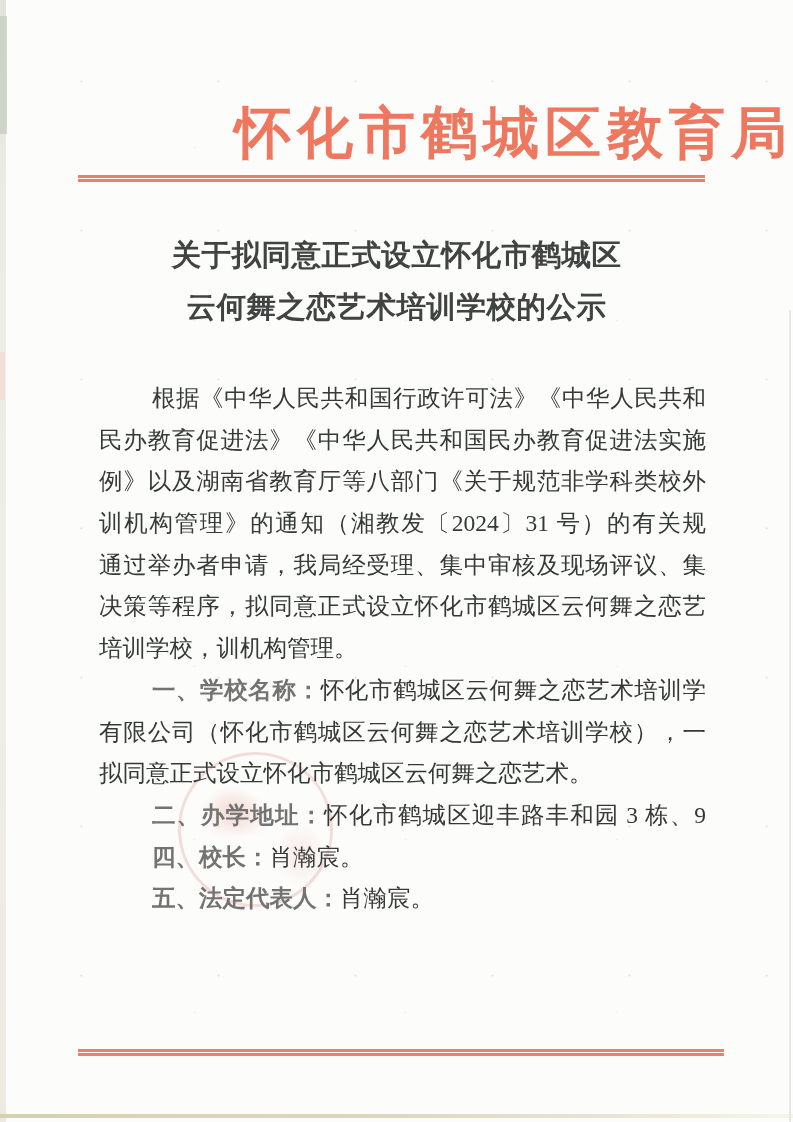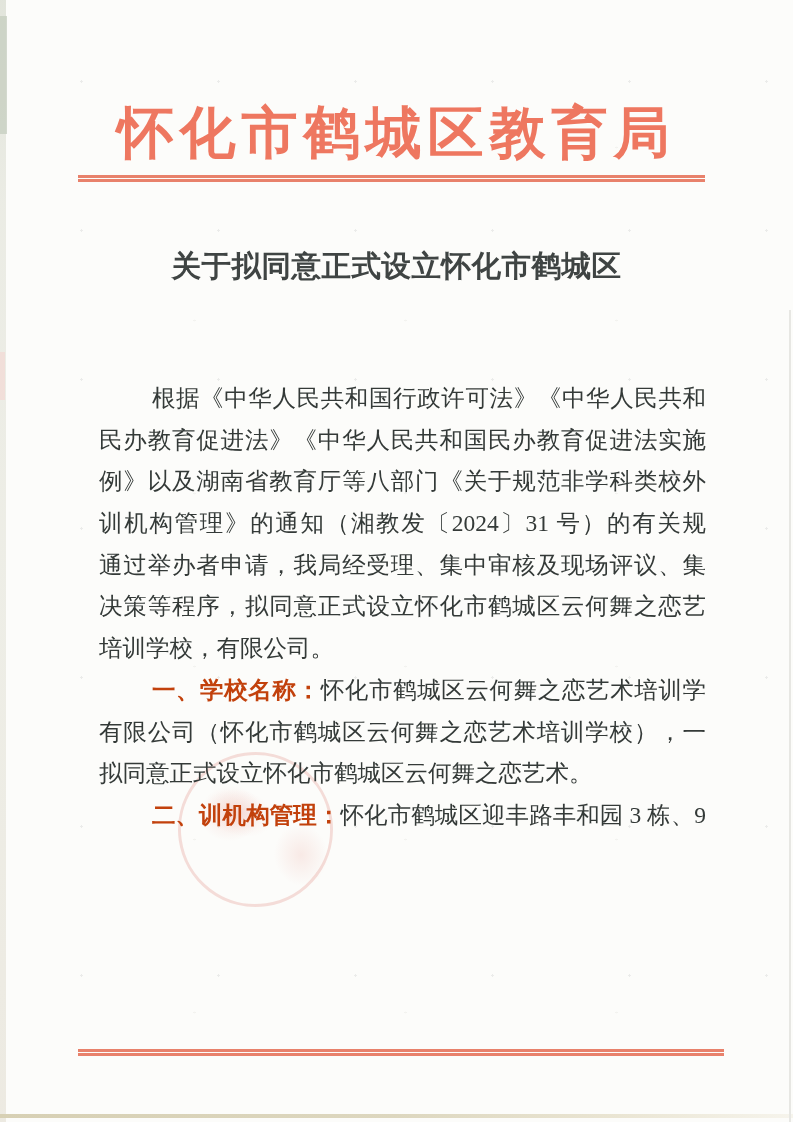--- a/index.html
+++ b/index.html
@@ -14,45 +14,45 @@
     position:absolute;inset:0;pointer-events:none;
     background-image:
       radial-gradient(rgba(90,95,90,.10) 1px, transparent 1.3px),
       radial-gradient(rgba(125,115,100,.07) 1px, transparent 1.3px);
     background-size:137px 149px, 211px 173px;
     background-position:13px 7px, 89px 61px;
   }
   
   .agency{
     position:absolute;top:96px;left:0;width:100%;
-    text-align:center;font-size:56px;font-weight:bold;
+    text-align:right;font-size:56px;font-weight:bold;
     letter-spacing:6px;color:#ee7760;white-space:nowrap;
   }
   .rule{position:absolute;left:78px;}
   .rule i{display:block;}
   .rule .r1{height:2.5px;background:#e8816b;}
   .rule .g{height:1.8px;}
   .rule .r2{height:3.2px;background:#e8816b;}
   .rule-top{top:175px;width:627px;}
   .rule-bottom{top:1049px;width:646px;}
   
   .doc-title{
-    position:absolute;top:240px;left:0;width:100%;
+    position:absolute;top:229px;left:0;width:100%;
     text-align:center;font-weight:bold;font-size:29.5px;line-height:52px;
     color:#3f4443;letter-spacing:.5px;
   }
   
   .body-block{
     position:absolute;top:378px;left:99px;width:607px;
     font-size:23.5px;line-height:41.7px;color:#343a38;
   }
   .bline{height:41.7px;overflow:hidden;}
   .bline.indent{text-indent:2.25em;}
   .bline.fill{text-align:justify;text-align-last:justify;}
-  .blabel{font-family:Liberation Mono, monospace;font-weight:bold;color:#c2410c;}
+  .blabel{font-family:Liberation Mono, monospace;font-weight:bold;color:#737373;}
   
   .stamp{
     position:absolute;left:178px;top:752px;width:149px;height:149px;
     border-radius:50%;border:3px solid rgba(214,95,82,.20);
     transform:rotate(-8deg);
   }
   .stamp::before{
     content:"";position:absolute;left:14%;top:18%;width:42%;height:38%;
     background:radial-gradient(closest-side, rgba(224,120,105,.17), rgba(224,120,105,0));
     border-radius:50%;
@@ -89,37 +89,40 @@
   <div class="agency">怀化市鹤城区教育局</div>
 
   <div class="rule rule-top">
     <i class="r1"></i>
     <i class="g"></i>
     <i class="r2"></i>
   </div>
 
   <div class="doc-title">
     <div>关于拟同意正式设立怀化市鹤城区</div>
+    <div>云何舞之恋艺术培训学校的公示</div>
   </div>
 
   <div class="stamp"></div>
   <div class="stamp-smudge"></div>
 
   <div class="body-block">
       <div class="bline indent fill"><span>根据《中华人民共和国行政许可法》《中华人民共和国</span></div>
       <div class="bline fill"><span>民办教育促进法》《中华人民共和国民办教育促进法实施条</span></div>
       <div class="bline fill"><span>例》以及湖南省教育厅等八部门《关于规范非学科类校外培</span></div>
       <div class="bline fill"><span>训机构管理》的通知（湘教发〔2024〕31 号）的有关规定，</span></div>
       <div class="bline fill"><span>通过举办者申请，我局经受理、集中审核及现场评议、集体</span></div>
       <div class="bline fill"><span>决策等程序，拟同意正式设立怀化市鹤城区云何舞之恋艺术</span></div>
-      <div class="bline"><span>培训学校，有限公司。</span></div>
+      <div class="bline"><span>培训学校，训机构管理。</span></div>
       <div class="bline indent fill"><span class="blabel">一、学校名称：</span><span>怀化市鹤城区云何舞之恋艺术培训学校</span></div>
       <div class="bline fill"><span>有限公司（怀化市鹤城区云何舞之恋艺术培训学校），一般</span></div>
       <div class="bline"><span>拟同意正式设立怀化市鹤城区云何舞之恋艺术。</span></div>
-      <div class="bline indent fill"><span class="blabel">二、训机构管理：</span><span>怀化市鹤城区迎丰路丰和园 3 栋、9 栋、</span></div>
+      <div class="bline indent fill"><span class="blabel">二、办学地址：</span><span>怀化市鹤城区迎丰路丰和园 3 栋、9 栋、</span></div>
+      <div class="bline indent"><span class="blabel">四、校长：</span><span>肖瀚宸。</span></div>
+      <div class="bline indent"><span class="blabel">五、法定代表人：</span><span>肖瀚宸。</span></div>
     </div>
 
   <div class="rule rule-bottom">
     <i class="r1"></i>
     <i class="g"></i>
     <i class="r2"></i>
   </div>
 
   <div class="edge-left"></div>
   <div class="edge-left-top"></div>

